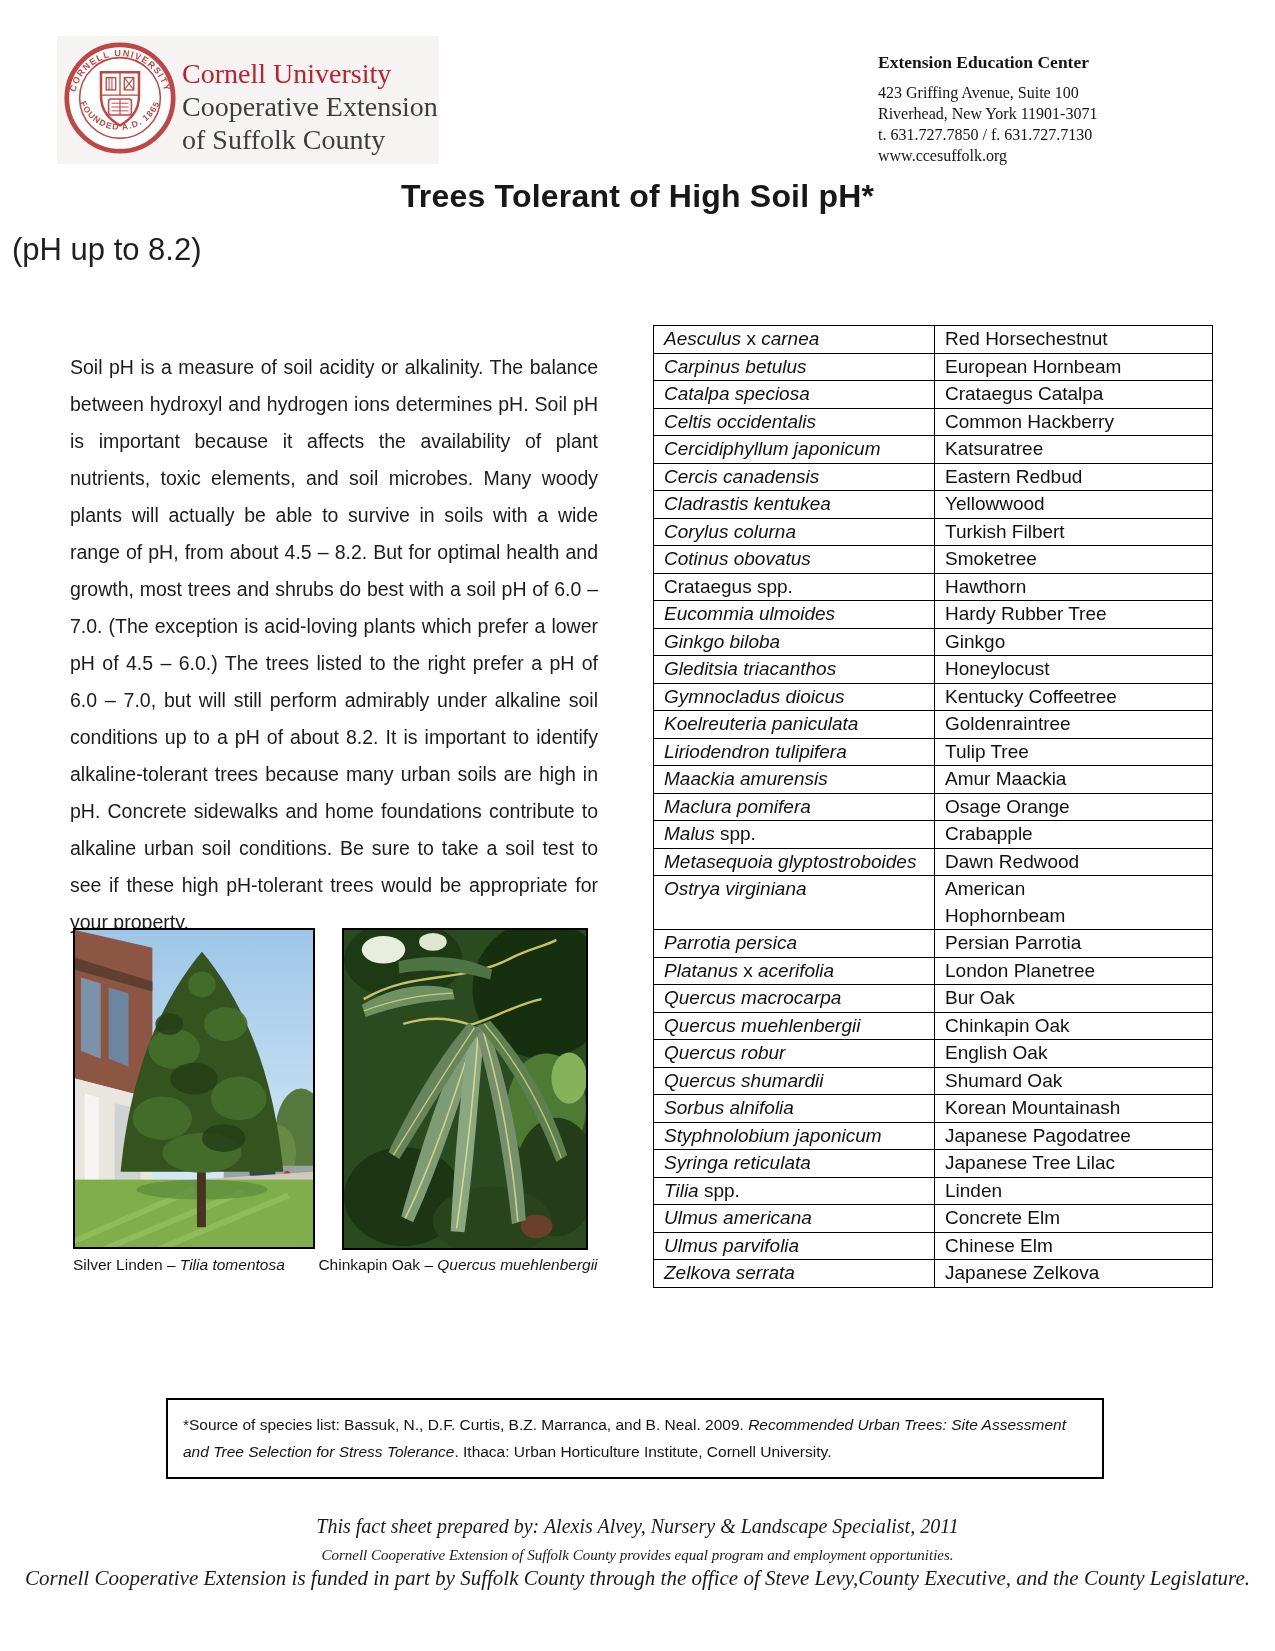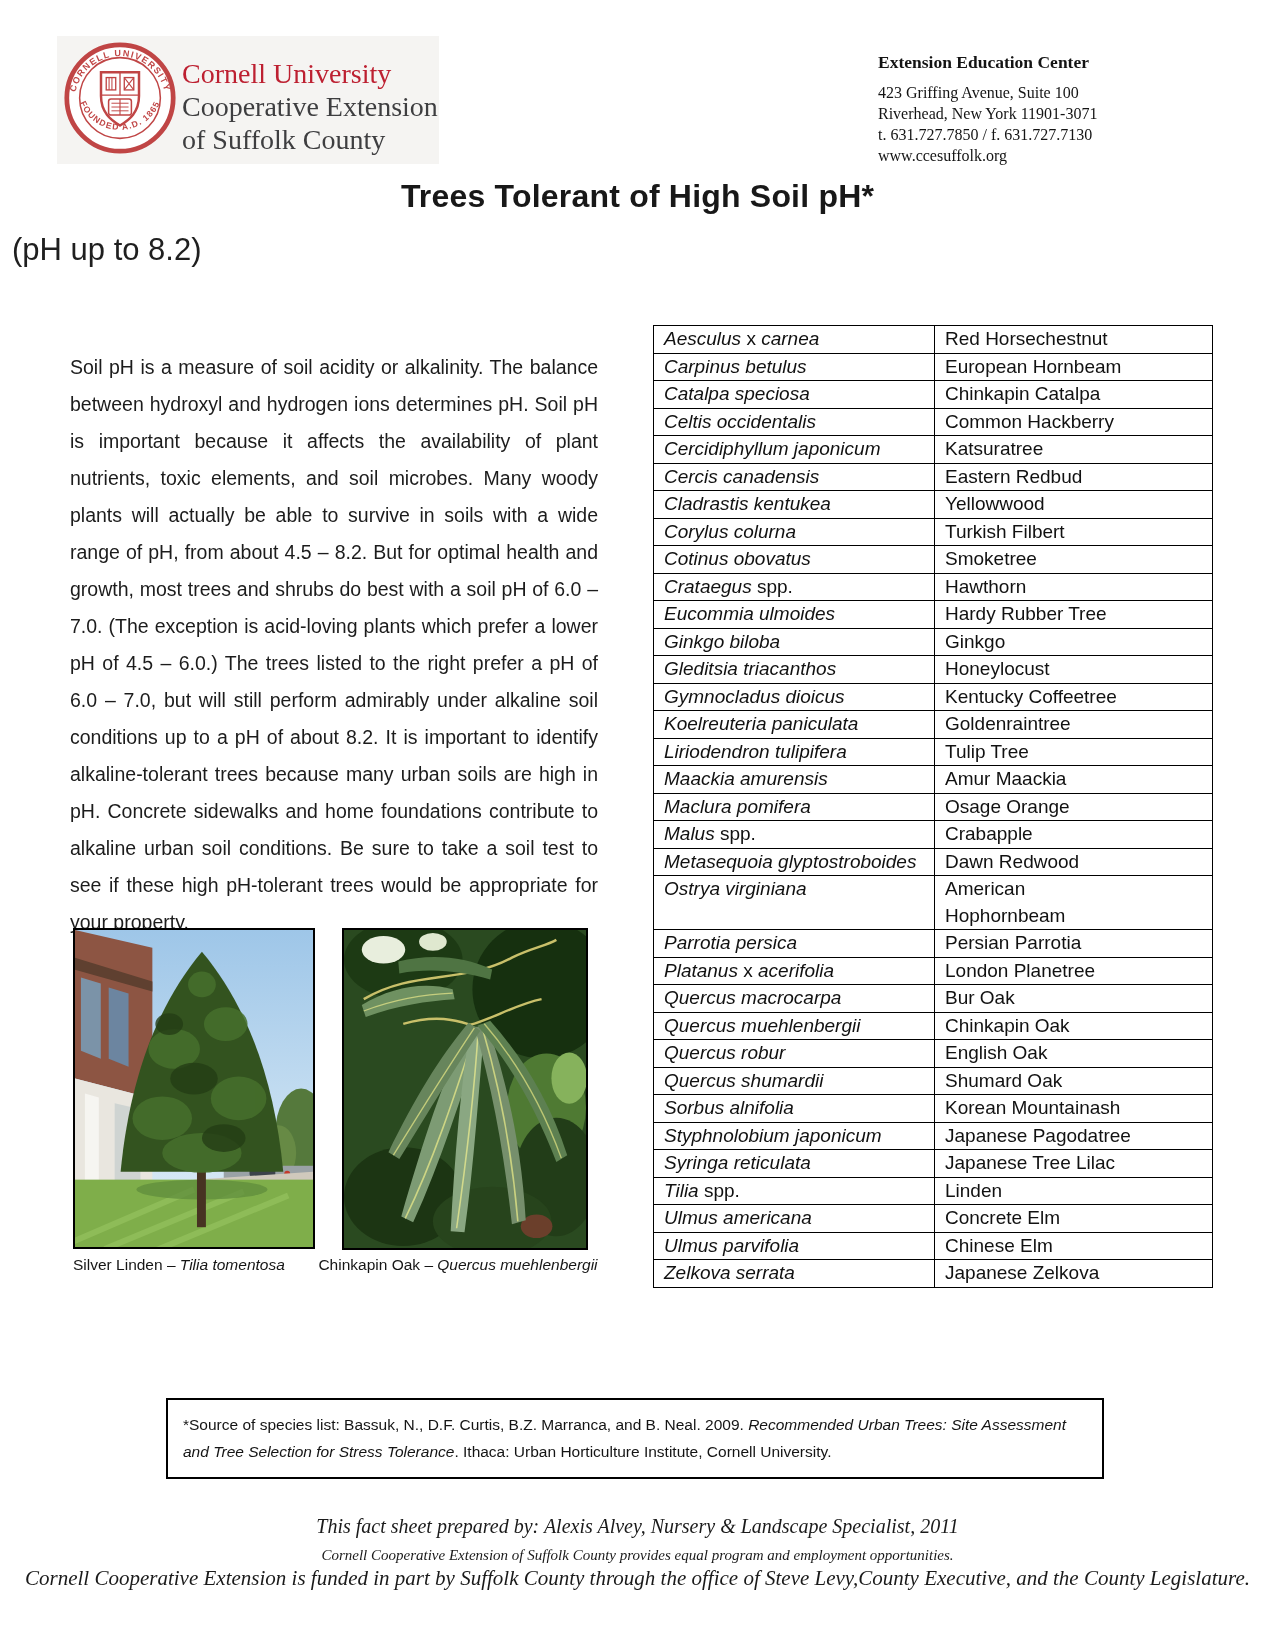--- a/index.html
+++ b/index.html
@@ -113,21 +113,21 @@
         <tr>
           <td class="latin-cell"><span style="font-style: italic;">Aesculus</span><span style="font-style: normal;"> x </span><span style="font-style: italic;">carnea</span></td>
           <td class="common-cell">Red Horsechestnut</td>
         </tr>
         <tr>
           <td class="latin-cell"><span style="font-style: italic;">Carpinus betulus</span></td>
           <td class="common-cell">European Hornbeam</td>
         </tr>
         <tr>
           <td class="latin-cell"><span style="font-style: italic;">Catalpa speciosa</span></td>
-          <td class="common-cell">Chinkapin Catalpa</td>
+          <td class="common-cell">Crataegus Catalpa</td>
         </tr>
         <tr>
           <td class="latin-cell"><span style="font-style: italic;">Celtis occidentalis</span></td>
           <td class="common-cell">Common Hackberry</td>
         </tr>
         <tr>
           <td class="latin-cell"><span style="font-style: italic; text-align: center;">Cercidiphyllum japonicum</span></td>
           <td class="common-cell">Katsuratree</td>
         </tr>
         <tr>
@@ -140,21 +140,21 @@
         </tr>
         <tr>
           <td class="latin-cell"><span style="font-style: italic;">Corylus colurna</span></td>
           <td class="common-cell">Turkish Filbert</td>
         </tr>
         <tr>
           <td class="latin-cell"><span style="font-style: italic;">Cotinus obovatus</span></td>
           <td class="common-cell">Smoketree</td>
         </tr>
         <tr>
-          <td class="latin-cell"><span style="font-style: italic;">Crataegus</span><span style="font-style: normal;"> spp.</span></td>
+          <td class="latin-cell"><span style="">Crataegus</span><span style="font-style: normal;"> spp.</span></td>
           <td class="common-cell">Hawthorn</td>
         </tr>
         <tr>
           <td class="latin-cell"><span style="font-style: italic;">Eucommia ulmoides</span></td>
           <td class="common-cell">Hardy Rubber Tree</td>
         </tr>
         <tr>
           <td class="latin-cell"><span style="font-style: italic;">Ginkgo biloba</span></td>
           <td class="common-cell">Ginkgo</td>
         </tr>

